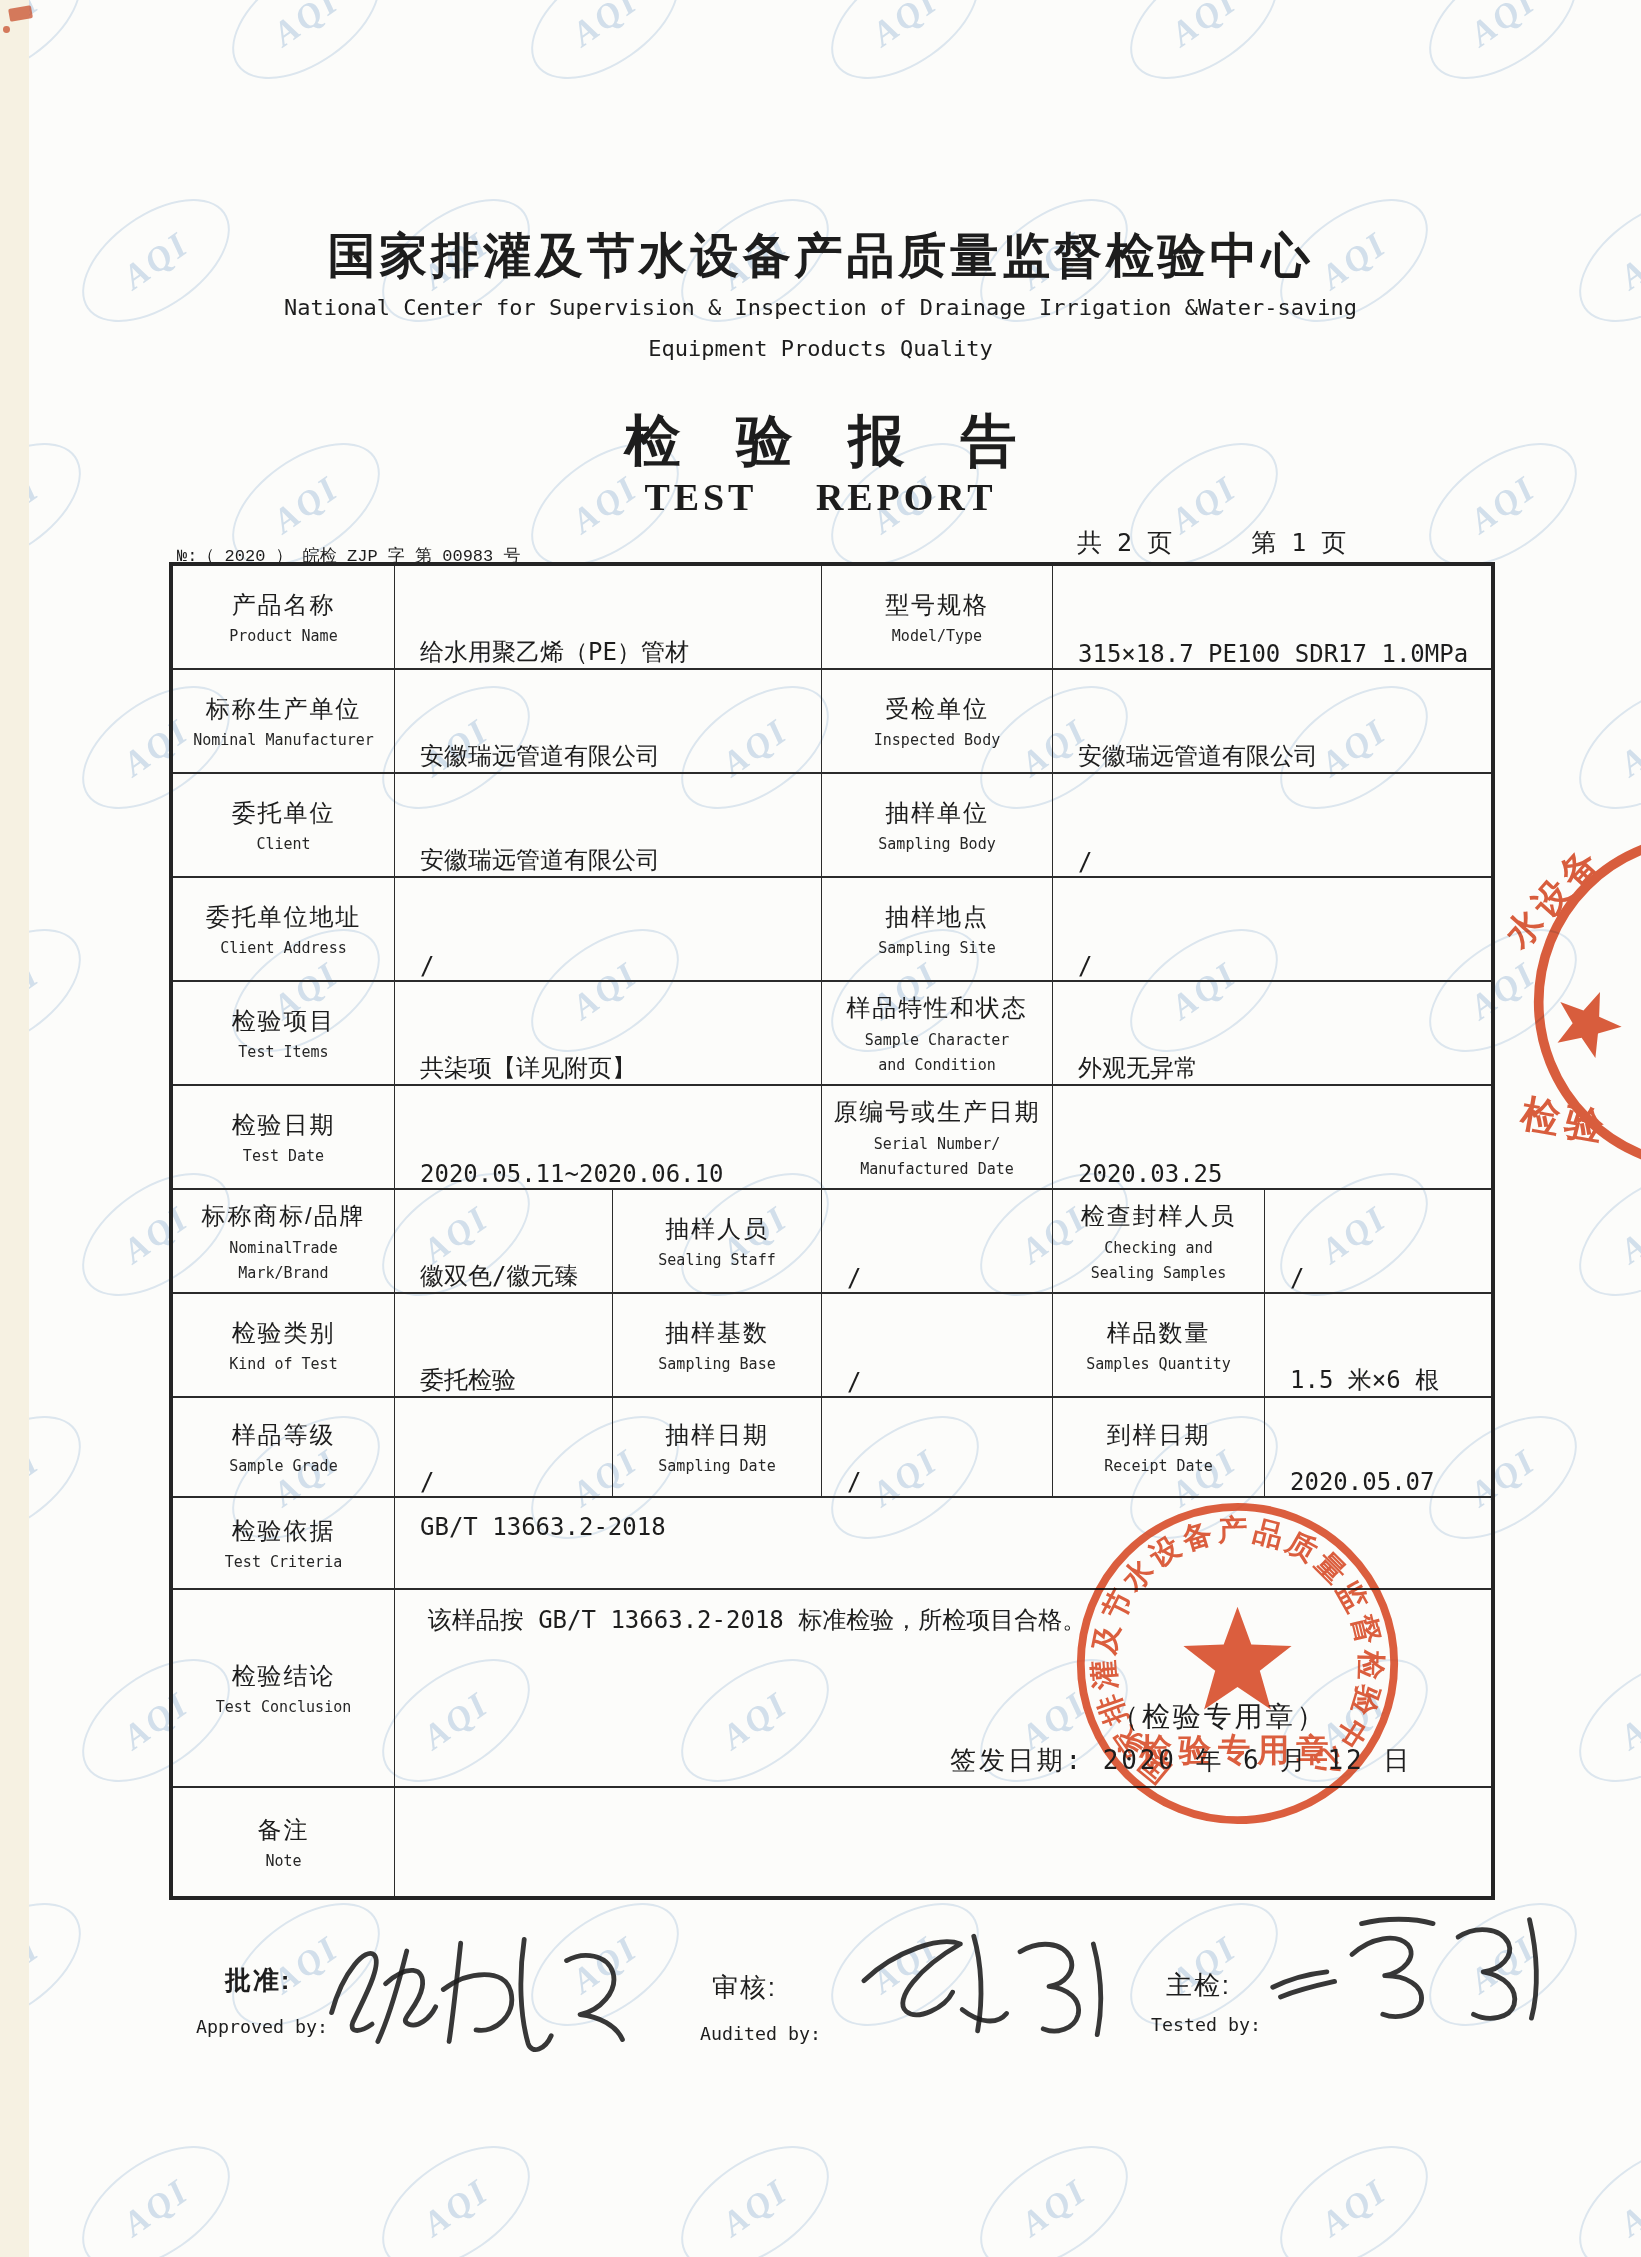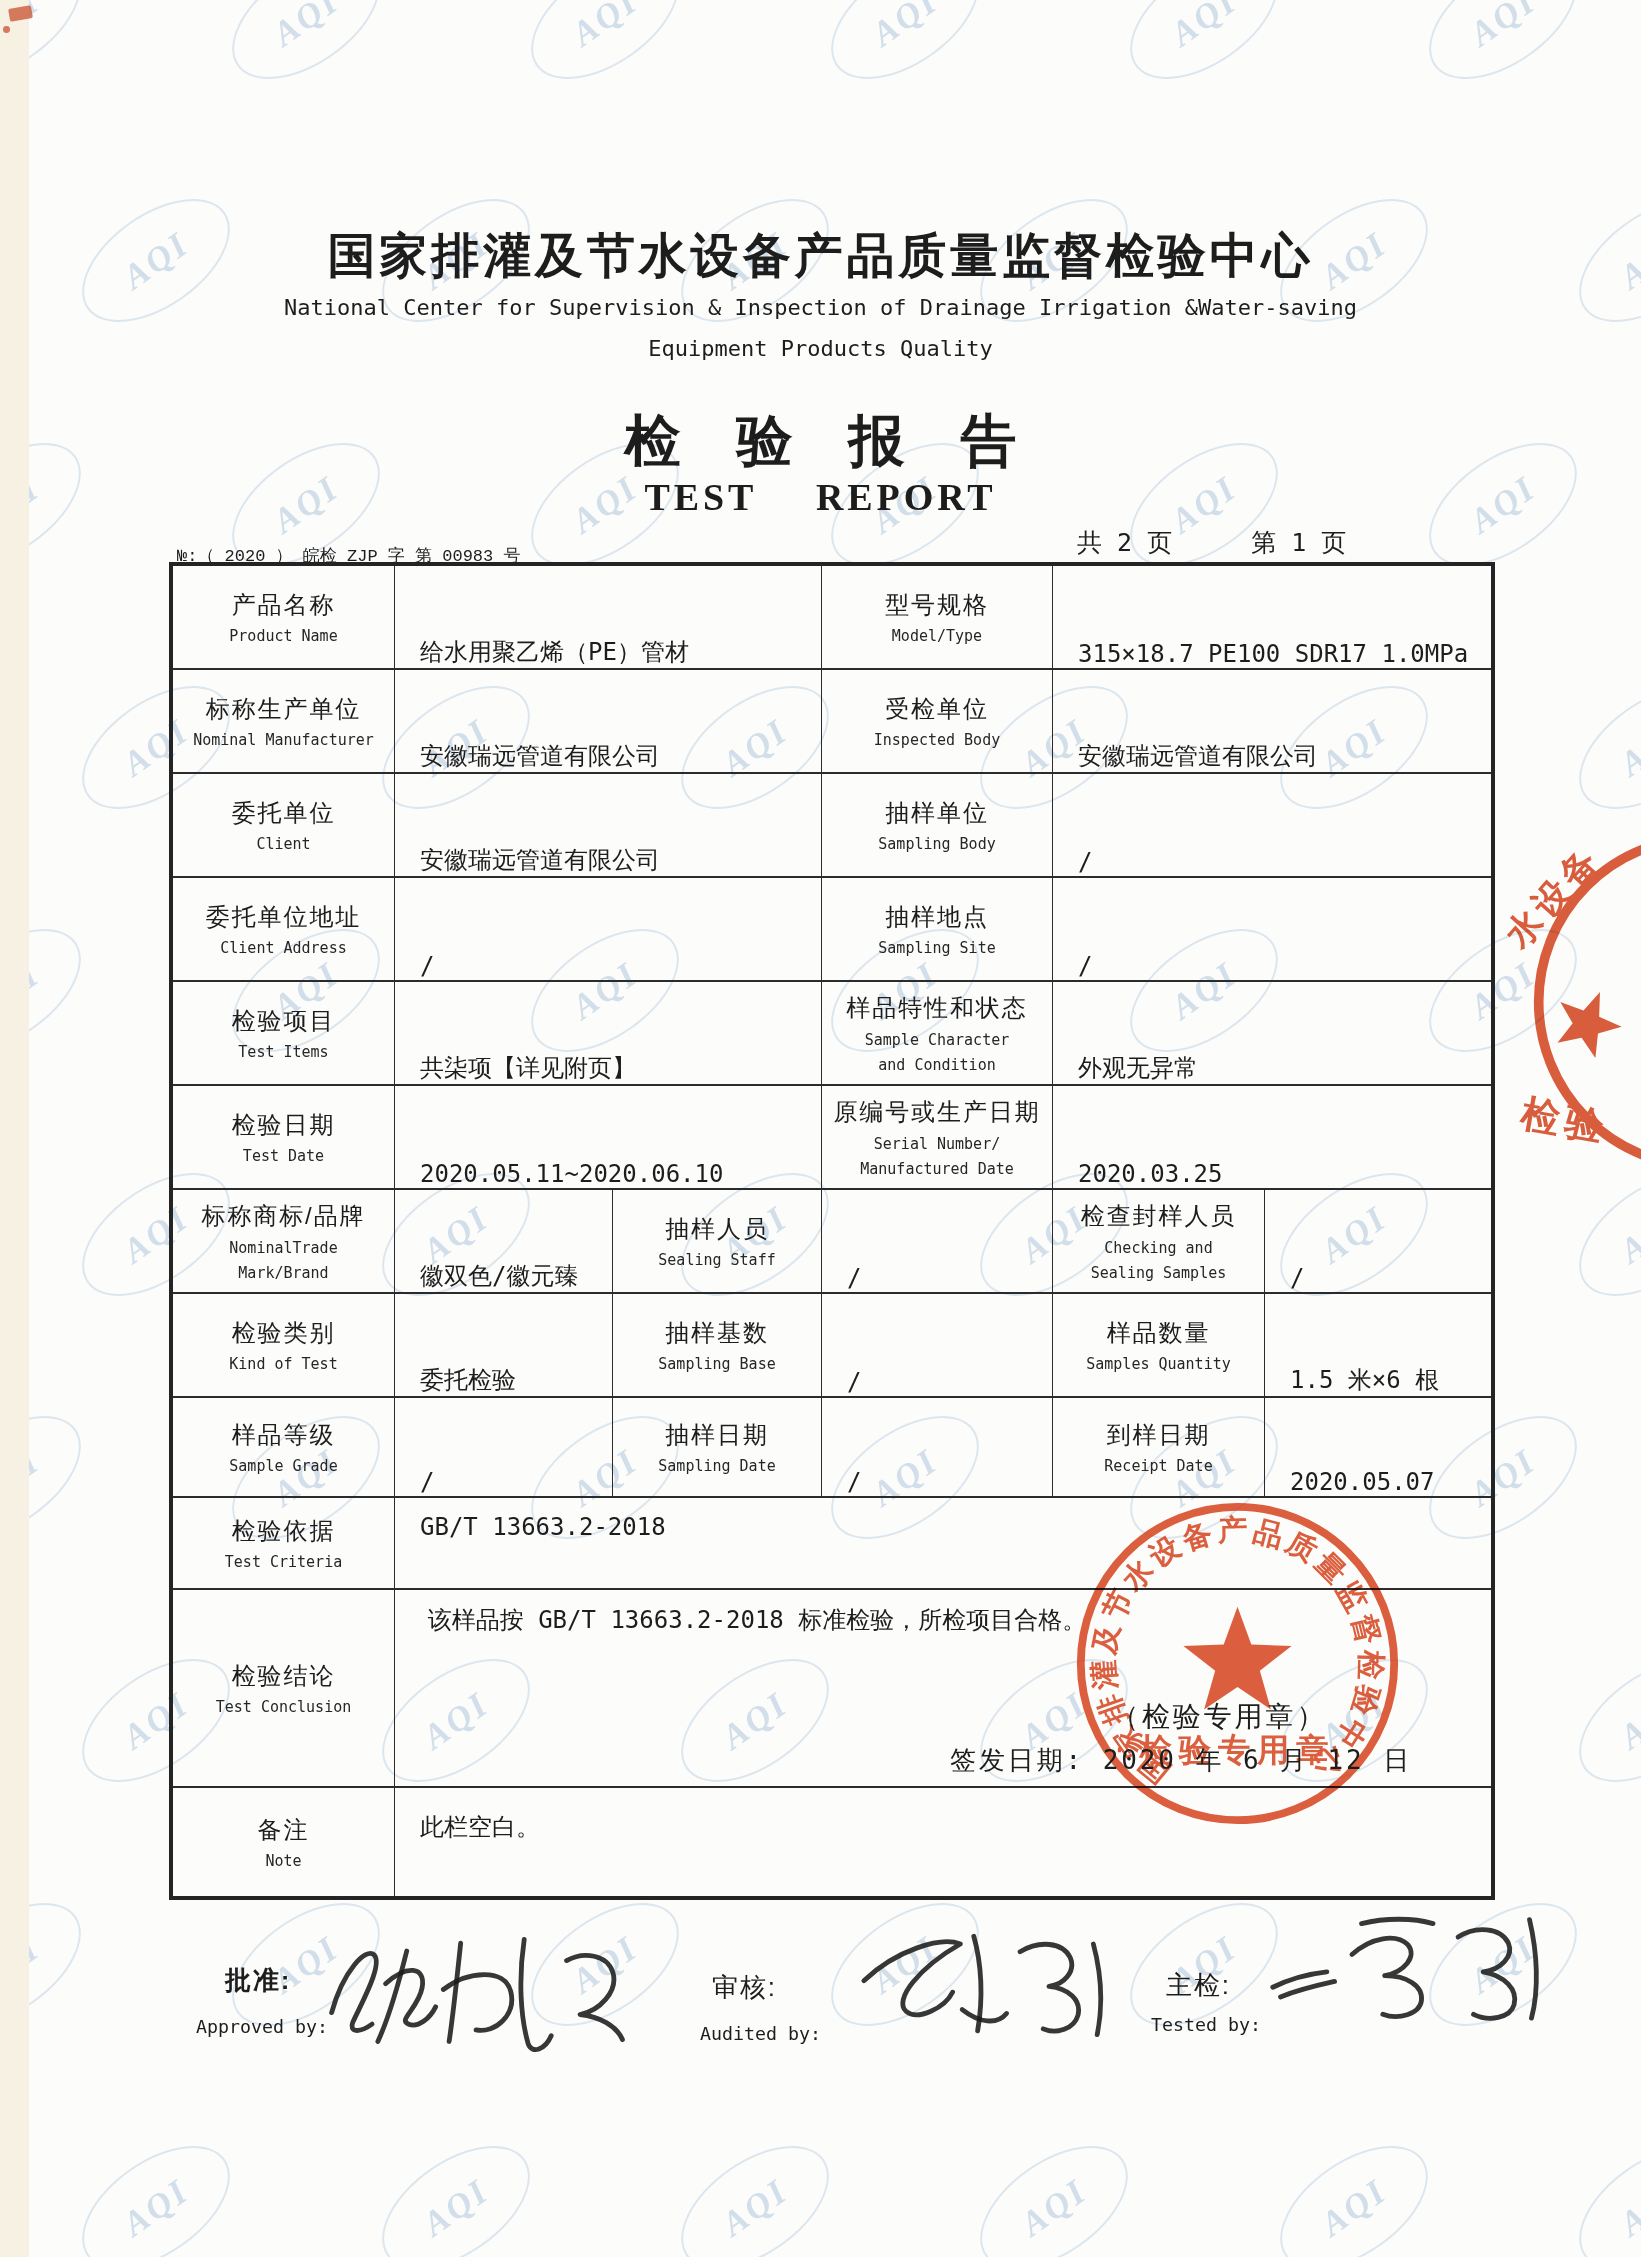--- a/index.html
+++ b/index.html
@@ -317,23 +317,20 @@
         </text>
         <polygon fill="#d5421c" points="170,112 184.1,150.6 225.2,152.1 192.8,177.4 204.1,216.9 170,194 135.9,216.9 147.2,177.4 114.8,152.1 155.9,150.6"></polygon>
         <text x="170" y="270" text-anchor="middle" fill="#d5421c" font-size="33" font-weight="700" letter-spacing="7">检验专用章</text>
       </svg>
     </div>
 
     <div class="cell lab nb">
       <div class="zh">备注</div>
       <div class="en">Note</div>
     </div>
-    <div class="cell val s5 nr nb" style="align-items:flex-start;padding-top:23px;">
-        <span>此栏空白。</span>
-      </div>
   </div>
 
   <svg id="edge-stamp" width="170" height="338" viewBox="0 0 176 350">
     <circle cx="238" cy="172" r="170" fill="none" stroke="#d5421c" stroke-width="10"></circle>
     <g transform="translate(118,195) rotate(22) scale(0.62) translate(-170,-170)">
       <polygon fill="#d5421c" points="170,112 184.1,150.6 225.2,152.1 192.8,177.4 204.1,216.9 170,194 135.9,216.9 147.2,177.4 114.8,152.1 155.9,150.6"></polygon>
     </g>
     <text transform="translate(50,118) rotate(-48)" fill="#d5421c" font-size="37" font-weight="700" letter-spacing="5">水设备</text>
     <text transform="translate(48,300) rotate(10)" fill="#d5421c" font-size="40" font-weight="700" letter-spacing="6">检验</text>
   </svg>

